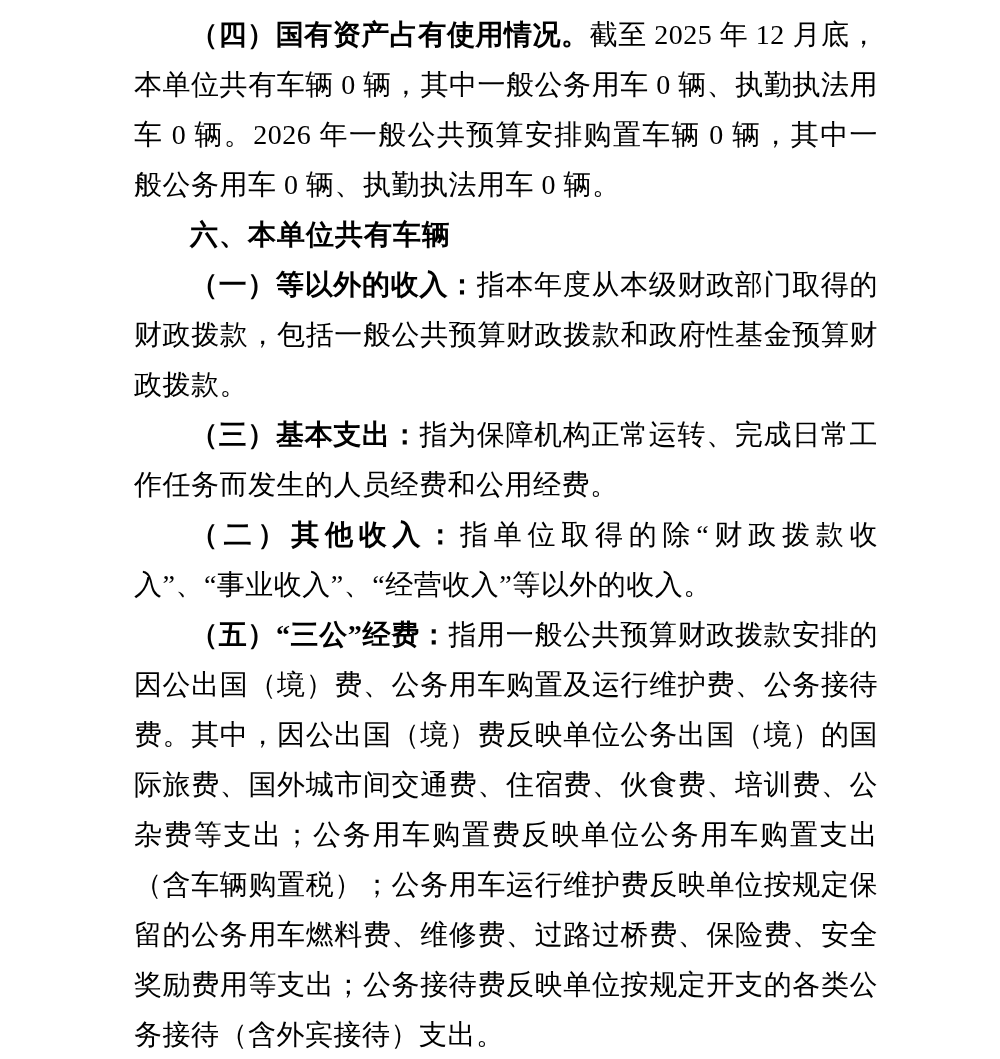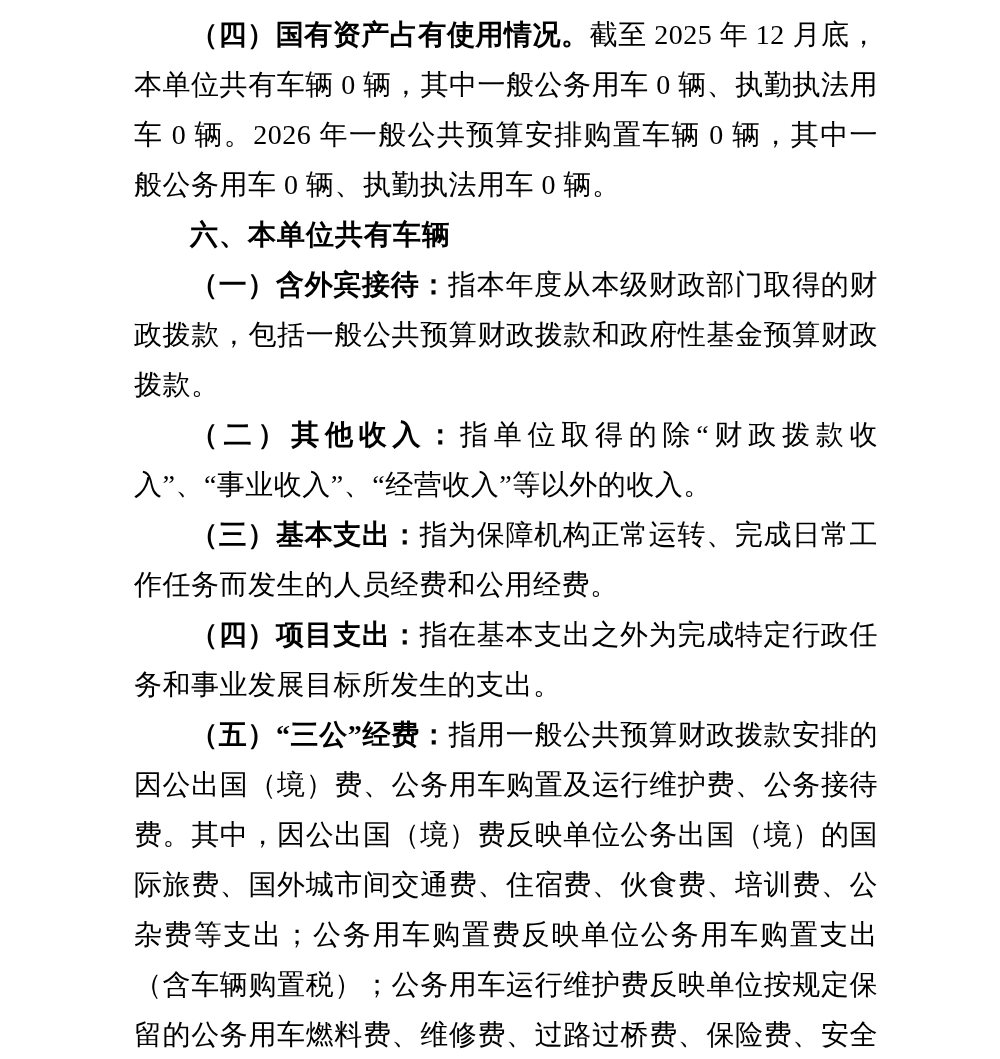--- a/index.html
+++ b/index.html
@@ -43,19 +43,18 @@
   .run { font-weight: normal; }
   .run.bold { font-weight: bold; }
 </style>
 </head>
 <body>
 
 <div class="page">
   <div class="doc-content" id="doc-content">
       <p class="para"><span class="run bold">（四）国有资产占有使用情况。</span><span class="run">截至 2025 年 12 月底，本单位共有车辆 0 辆，其中一般公务用车 0 辆、执勤执法用车 0 辆。2026 年一般公共预算安排购置车辆 0 辆，其中一般公务用车 0 辆、执勤执法用车 0 辆。</span></p>
       <p class="para heading"><span class="run bold">六、本单位共有车辆</span></p>
-      <p class="para"><span class="run bold">（一）含外宾接待：</span><span class="run">指本年度从本级财政部门取得的财政拨款，包括一般公共预算财政拨款和政府性基金预算财政拨款。</span></p>
+      <p class="para"><span class="run bold">（一）等以外的收入：</span><span class="run">指本年度从本级财政部门取得的财政拨款，包括一般公共预算财政拨款和政府性基金预算财政拨款。</span></p>
+      <p class="para"><span class="run bold">（三）基本支出：</span><span class="run">指为保障机构正常运转、完成日常工作任务而发生的人员经费和公用经费。</span></p>
       <p class="para"><span class="run bold">（二）其他收入：</span><span class="run">指单位取得的除“财政拨款收入”、“事业收入”、“经营收入”等以外的收入。</span></p>
-      <p class="para"><span class="run bold">（三）基本支出：</span><span class="run">指为保障机构正常运转、完成日常工作任务而发生的人员经费和公用经费。</span></p>
-      <p class="para"><span class="run bold">（四）项目支出：</span><span class="run">指在基本支出之外为完成特定行政任务和事业发展目标所发生的支出。</span></p>
       <p class="para"><span class="run bold">（五）“三公”经费：</span><span class="run">指用一般公共预算财政拨款安排的因公出国（境）费、公务用车购置及运行维护费、公务接待费。其中，因公出国（境）费反映单位公务出国（境）的国际旅费、国外城市间交通费、住宿费、伙食费、培训费、公杂费等支出；公务用车购置费反映单位公务用车购置支出（含车辆购置税）；公务用车运行维护费反映单位按规定保留的公务用车燃料费、维修费、过路过桥费、保险费、安全奖励费用等支出；公务接待费反映单位按规定开支的各类公务接待（含外宾接待）支出。</span></p>
     </div>
 </div>
 
 </body></html>

